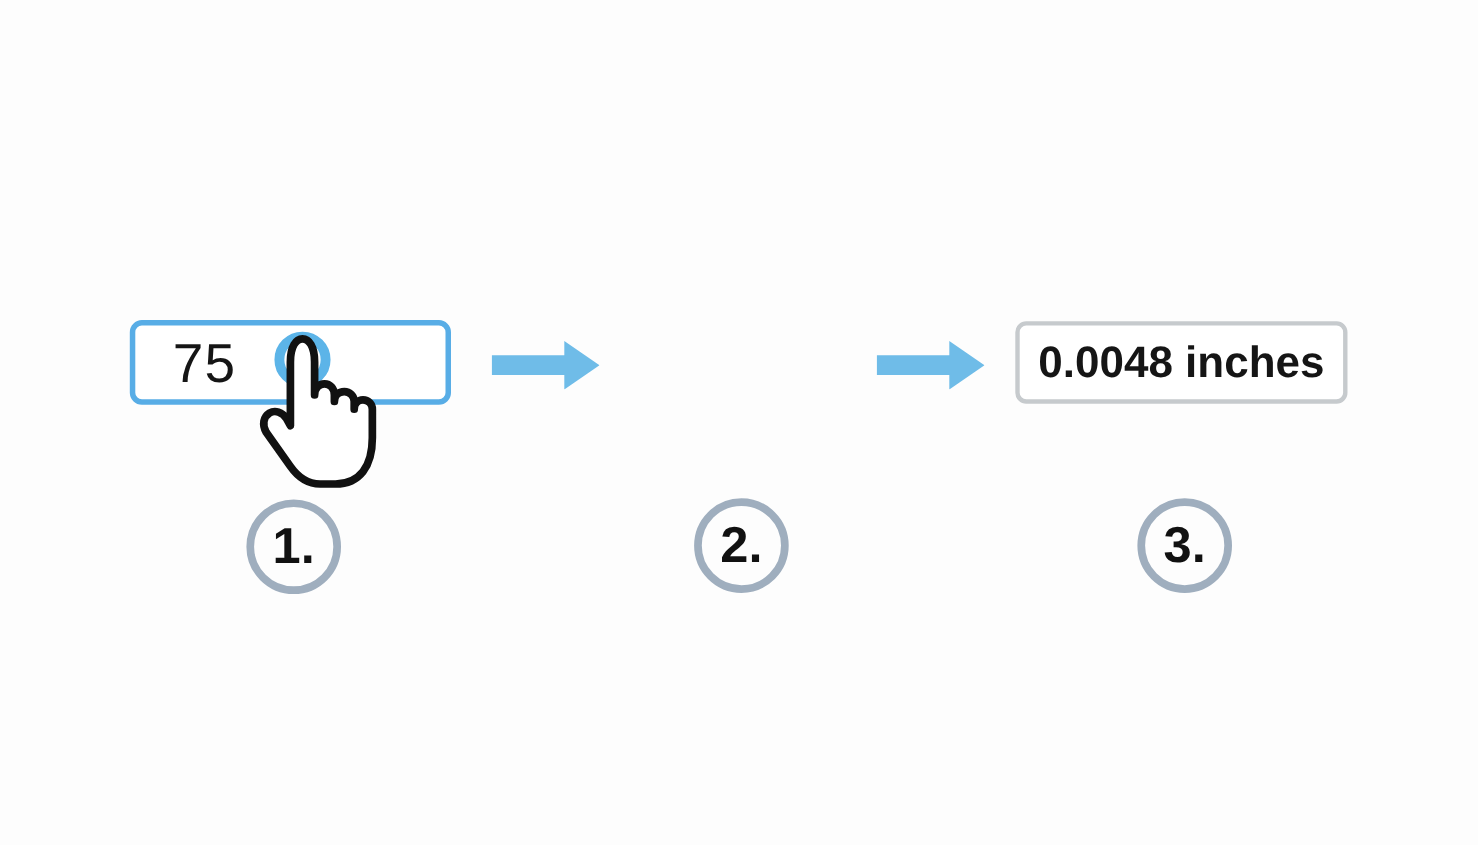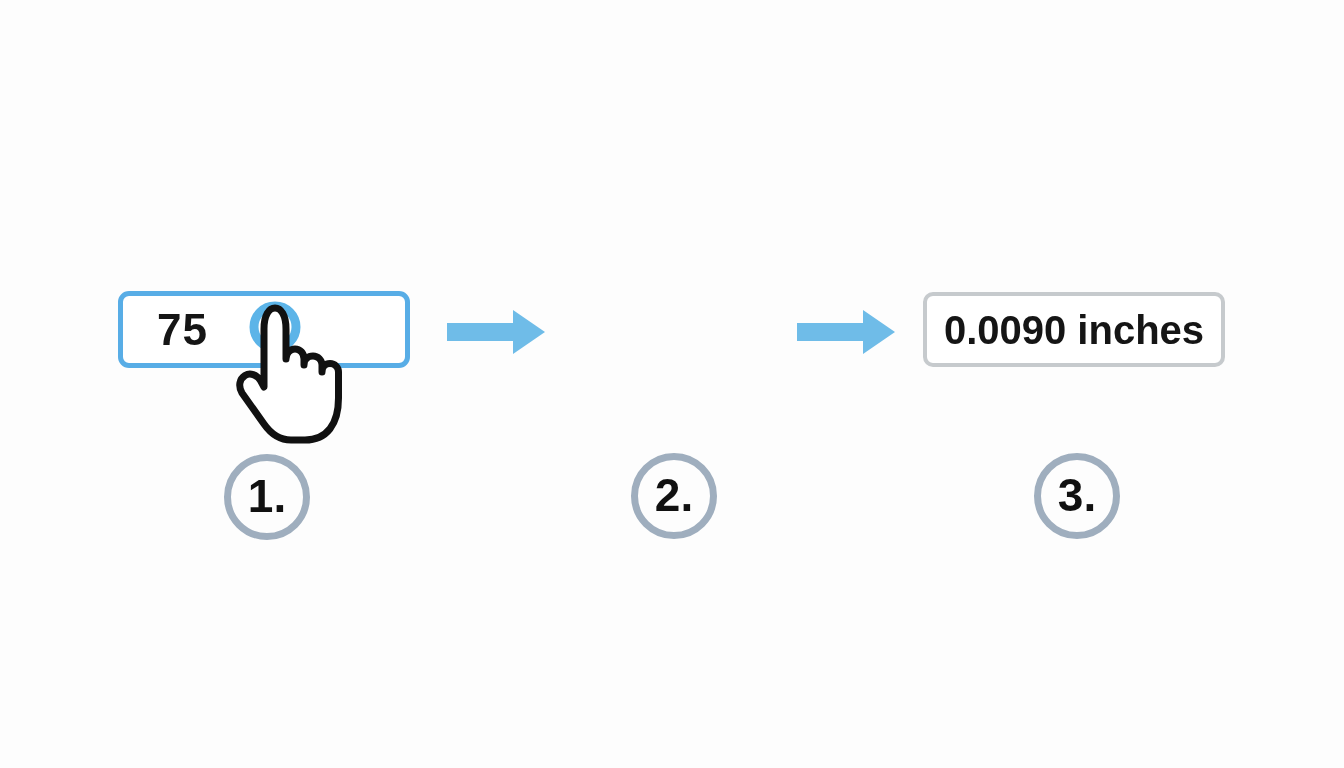--- a/index.html
+++ b/index.html
@@ -25,22 +25,22 @@
     width: 292px;
     height: 77px;
     box-sizing: border-box;
     background: #ffffff;
     border: 5px solid #58ade6;
     border-radius: 11px;
     display: flex;
     align-items: center;
   }
   .input-value {
-    font-size: 44px;
-    font-weight: 700;
+    font-size: 50px;
+    font-weight: 400;
     padding-left: 34px;
     letter-spacing: 1px;
     line-height: 1;
   }
 
   
   .hand-icon {
     position: absolute;
     left: 231px;
     top: 300px;
@@ -146,21 +146,21 @@
   <svg class="arrow arrow-1" viewBox="0 0 98 44" aria-hidden="true">
     <polygon points="0,13 66,13 66,0 98,22 66,44 66,31 0,31" fill="#6FBCE8"></polygon>
   </svg>
 
 
   <svg class="arrow arrow-2" viewBox="0 0 98 44" aria-hidden="true">
     <polygon points="0,13 66,13 66,0 98,22 66,44 66,31 0,31" fill="#6FBCE8"></polygon>
   </svg>
 
   <div class="result-box">
-    <span class="result-value">0.0090 inches</span>
+    <span class="result-value">0.0048 inches</span>
   </div>
 
   <div class="step-circle step-1">
     <span class="step-number">1.</span>
   </div>
   <div class="step-circle step-2">
     <span class="step-number">2.</span>
   </div>
   <div class="step-circle step-3">
     <span class="step-number">3.</span>

